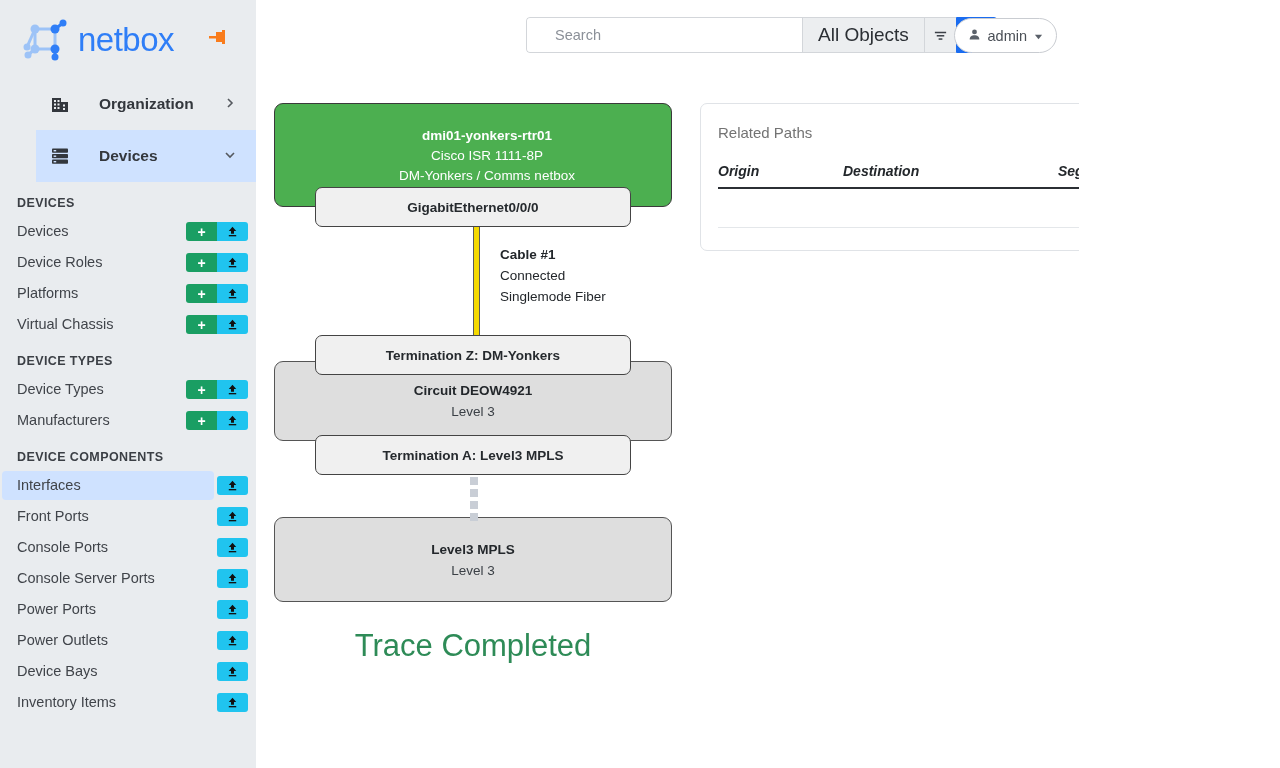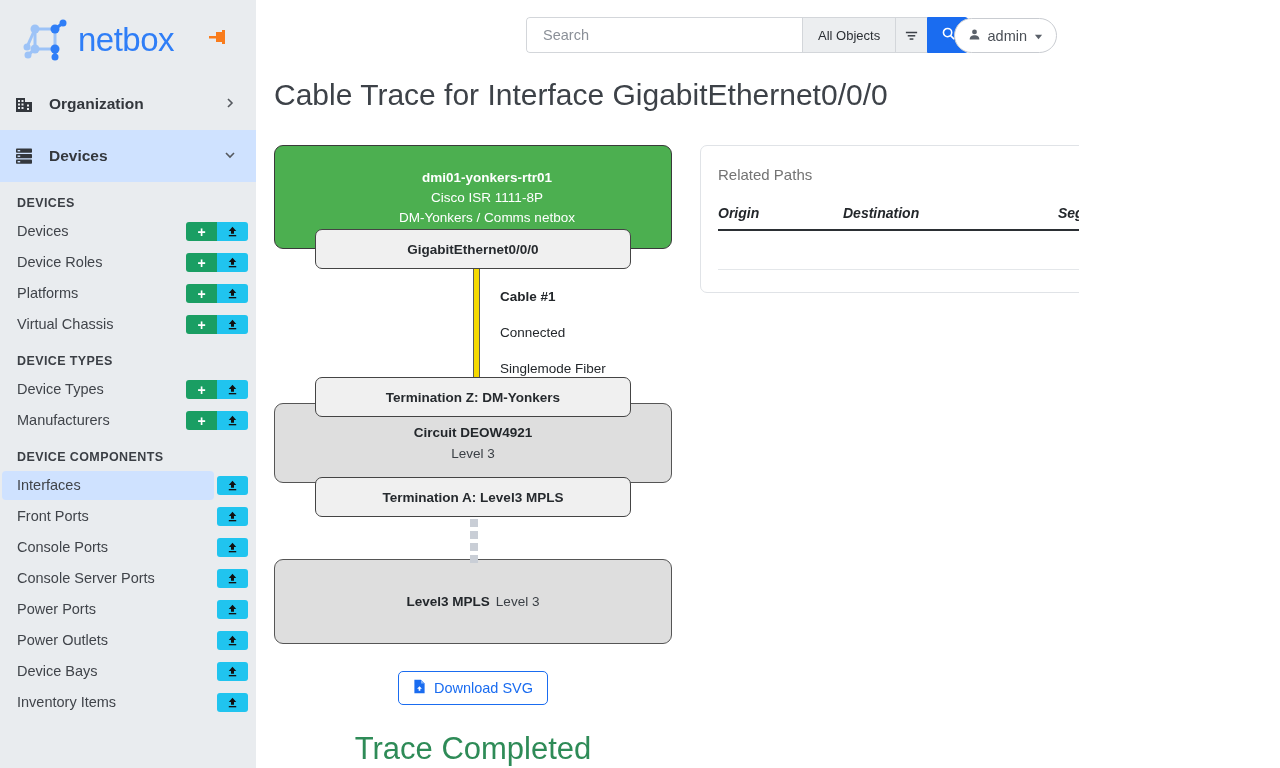--- a/index.html
+++ b/index.html
@@ -26,22 +26,23 @@
     gap: 10px;
   }
   .brand-logo { width: 46px; height: 46px; flex: 0 0 46px; }
   .brand-word { font-size: 33px; font-weight: 500; color: #2f7ef7; letter-spacing: -0.5px; line-height: 1; }
   .pin-icon { margin-left: auto; margin-right: 10px; }
 
   .nav-group {
     display: flex; align-items: center;
     height: 52px;
     padding: 0 20px 0 13px;
-    gap: 14px;
+    gap: 28px;
     cursor: pointer;
+    margin-left: 36px;
   }
   .nav-group.active { background: #cfe2ff; }
   .nav-group .g-icon { width: 22px; height: 22px; flex: 0 0 22px; display:flex; align-items:center; justify-content:center;}
   .nav-group .g-label { font-size: 15.5px; font-weight: bold; color: #33373d; }
   .nav-group .g-chev { margin-left: auto; color: #55595f; font-size: 13px; line-height: 1; }
 
   .section-title {
     font-size: 12.5px; font-weight: bold; color: #3b3f45;
     letter-spacing: 0.4px;
     padding: 14px 0 6px 17px;
@@ -80,30 +81,30 @@
   .topbar { height: 70px; display: flex; align-items: center; position: relative; }
   .search-wrap {
     position: absolute; left: 270px; top: 17px;
     display: flex; height: 36px;
     border-radius: 4px; overflow: hidden;
   }
   .search-input {
     width: 276px; height: 36px;
     border: 1px solid #d3d6da; border-right: none;
     border-radius: 4px 0 0 4px;
-    padding: 0 16px; font-size: 14.5px; color: #333;
+    padding: 0 28px; font-size: 14.5px; color: #333;
     font-family: "Liberation Sans", sans-serif;
     background: #fff; outline: none;
   }
   .search-input::placeholder { color: #8b9098; }
   .search-scope {
     height: 36px; padding: 0 15px;
     display: flex; align-items: center;
     background: #eceef0; border: 1px solid #d3d6da; border-right: none;
-    font-size: 13px; color: #2b2f34; cursor: pointer;
+    font-size: 19px; color: #2b2f34; cursor: pointer;
   }
   .search-filter {
     height: 36px; width: 32px;
     display: flex; align-items: center; justify-content: center;
     background: #eceef0; border: 1px solid #d3d6da; border-right: none;
     cursor: pointer;
   }
   .search-go {
     height: 36px; width: 42px;
     display: flex; align-items: center; justify-content: center;
@@ -148,21 +149,21 @@
     position: relative; z-index: 3;
   }
 
   .cable-zone { position: relative; height: 108px; }
   .cable-line {
     position: absolute; left: 199px; top: 0; width: 7px; height: 108px;
     background: #f5d900; border-left: 1px solid #5a5a5a; border-right: 1px solid #5a5a5a;
   }
   .cable-label { position: absolute; left: 226px; top: 20px; }
   .cable-label .c-title { font-size: 13.5px; font-weight: bold; color: #23272b; }
-  .cable-label .c-line { font-size: 13.5px; color: #23272b; margin-top: 21px; }
+  .cable-label .c-line { font-size: 13.5px; color: #23272b; margin-top: 6px; }
 
   .circuit-wrap { position: relative; height: 138px; }
   .circuit-box {
     position: absolute; left: 0; top: 26px;
     width: 398px; height: 80px;
     background: #dedede; border: 1px solid #555; border-radius: 9px;
     display: flex; flex-direction: column; align-items: center; justify-content: center; gap: 6px;
     z-index: 1;
   }
   .circuit-box .cb-title { font-size: 13.5px; font-weight: bold; color: #23272b; }
@@ -171,21 +172,21 @@
   .term-bot { position: absolute; left: 41px; top: 100px; margin: 0; }
 
   .dotted { position: relative; height: 44px; }
   .dotted .dot {
     position: absolute; left: 196px; width: 8px; height: 8px; background: #c9ced6;
   }
 
   .node-provider {
     width: 398px; height: 85px;
     background: #dedede; border: 1px solid #555; border-radius: 9px;
-    display: flex; align-items: center; justify-content: center; gap: 6px;
+    display: flex; flex-direction: column; align-items: center; justify-content: center; gap: 6px;
   }
   .node-provider .p-title { font-size: 13.5px; font-weight: bold; color: #23272b; }
   .node-provider .p-sub { font-size: 13.5px; color: #3b4046; }
 
   .dl-wrap { display: flex; justify-content: center; margin-top: 27px; }
   .dl-btn {
     display: inline-flex; align-items: center; gap: 8px;
     height: 34px; padding: 0 14px;
     border: 1px solid #1a6cf0; border-radius: 5px;
     background: #fff; color: #1a6cf0; font-size: 14.5px; cursor: pointer;
@@ -490,21 +491,20 @@
         </span>
         <span>admin</span>
         <span>
           <svg viewBox="0 0 10 10" width="9" height="9">
               <polygon points="1,3 9,3 5,8" fill="#5a6069"></polygon>
             </svg>
         </span>
       </div>
     </div>
 
-    <h1 class="page-title">Cable Trace for Interface GigabitEthernet0/0/0</h1>
 
     <div class="content">
 
       <div class="trace-col">
         <div class="trace">
 
           <div class="node-device">
             <div class="d-name">dmi01-yonkers-rtr01</div>
             <div class="d-sub">Cisco ISR 1111-8P</div>
             <div class="d-sub">DM-Yonkers / Comms netbox</div>
@@ -541,32 +541,20 @@
             <span class="dot" style="top:16px"></span>
             <span class="dot" style="top:28px"></span>
             <span class="dot" style="top:40px"></span>
           </div>
 
           <div class="node-provider">
             <div class="p-title">Level3 MPLS</div>
             <div class="p-sub">Level 3</div>
           </div>
 
-          <div class="dl-wrap">
-            <button class="dl-btn">
-              <span>
-                <svg viewBox="0 0 14 16" width="13" height="15">
-                  <path d="M1.5 0.8 H8.5 L12.5 4.8 V15.2 H1.5 Z" fill="#1a6cf0"></path>
-                  <polygon points="8.6,0.9 12.4,4.7 8.6,4.7" fill="#7fb0fa"></polygon>
-                  <polygon points="7,7.6 9.6,10.4 7.9,10.4 7.9,12.6 6.1,12.6 6.1,10.4 4.4,10.4" fill="#ffffff"></polygon>
-                </svg>
-              </span>
-              <span>Download SVG</span>
-            </button>
-          </div>
 
           <div class="trace-done">Trace Completed</div>
         </div>
       </div>
 
       <div class="paths-col">
         <section class="card">
           <div class="card-title">Related Paths</div>
           <table class="paths">
             <thead>

